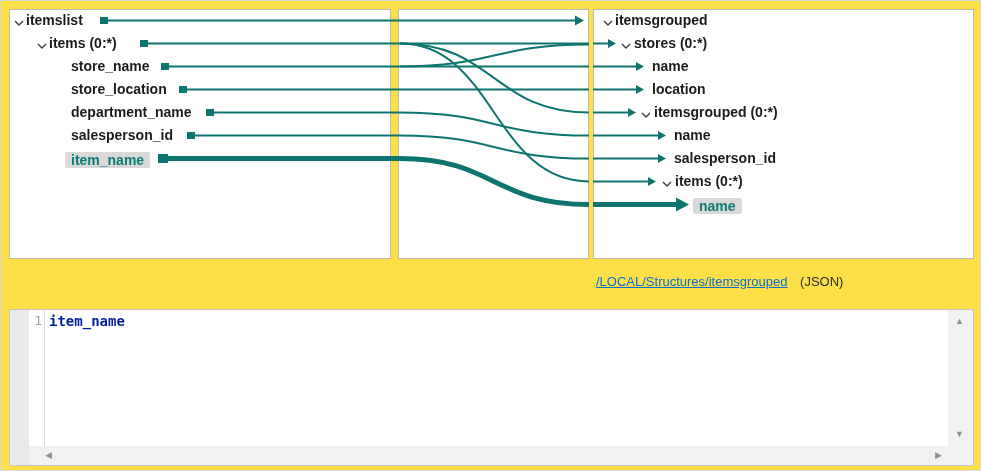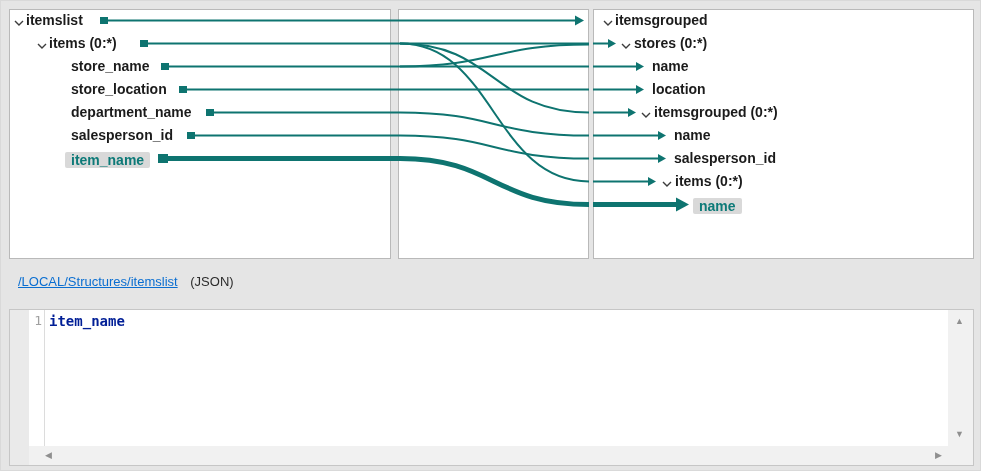--- a/index.html
+++ b/index.html
@@ -1,20 +1,20 @@
 <!DOCTYPE html>
 <html><head>
 <meta charset="utf-8">
 <style>
   * { margin:0; padding:0; box-sizing:border-box; }
   html,body { background:#fff; }
   body { font-family:"Liberation Sans", sans-serif; }
   #stage {
     position:relative; width:981px; height:471px;
-    background:#e5e5e5; border:1px solid #d9d9d9; overflow:hidden;
+    background:#fde047; border:1px solid #d9d9d9; overflow:hidden;
   }
   .panel {
     position:absolute; top:8px; height:250px;
     background:#fff; border:1px solid #b9b9b9; z-index:1;
   }
   #panel-source { left:8px;  width:382px; }
   #panel-canvas { left:397px; width:191px; }
   #panel-target { left:592px; width:381px; }
 
   #map-overlay { position:absolute; left:0; top:0; z-index:3; pointer-events:none; }
@@ -161,22 +161,22 @@
       <span class="lbl">salesperson_id</span>
     </div>
   <svg class="chev" style="left:660px;top:177px">
       <polyline points="2,4 6,8 10,4" fill="none" stroke="#3d3d3d" stroke-width="1.4"></polyline>
     </svg>
   <div class="tree-row" style="left:674px;top:169px">
       <span class="lbl">items (0:*)</span>
     </div>
   <div class="tree-row" style="left:692px;top:192px"><span class="hl" style="position:relative">name</span></div>
 
-  <div class="link-row" style="left:17px">
-    <span class="struct-link">/LOCAL/Structures/itemslist</span>
+  <div class="link-row" style="left:595px">
+    <span class="struct-link">/LOCAL/Structures/itemsgrouped</span>
     <span class="json-tag">(JSON)</span>
   </div>
 
   <div id="editor">
     <div class="gutter"></div>
     <div class="numcol">
       <div class="lineno">1</div>
     </div>
     <div class="code">item_name</div>
     <div class="vscroll">

